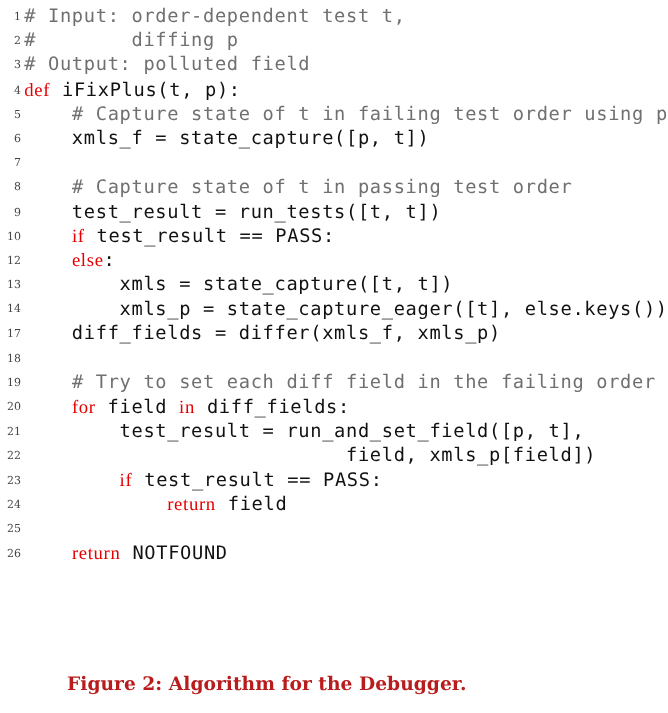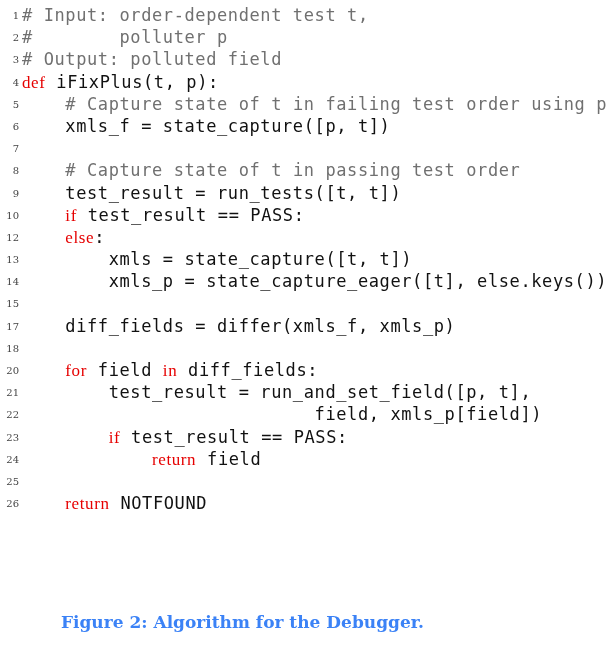--- a/index.html
+++ b/index.html
@@ -6,42 +6,42 @@
   body { width: 607px; height: 648px; position: relative; overflow: hidden; }
   .code { position: absolute; left: 0; top: 4px; width: 607px; }
   .line { position: relative; height: 22.2px; line-height: 22.2px; white-space: pre; }
   .ln { position: absolute; right: 588px; width: 22px; text-align: right;
         font-family: "DejaVu Serif", serif; font-size: 10px; color: #444; top: 1px; }
   .src { position: absolute; left: 22px; font-family: "DejaVu Sans Mono", monospace;
          font-size: 17px; letter-spacing: 0.6px; color: #111; }
   .cm { color: #707070; }
   .kw { color: #e60000; font-family: Liberation Serif, serif; }
   .caption { position: absolute; top: 612px; left: 0; width: 485px; text-align: center;
-             font-family: "DejaVu Serif", serif; font-weight: bold; font-size: 17px; color: #3b82f6; }
+             font-family: "DejaVu Serif", serif; font-weight: bold; font-size: 17px; color: #b91c1c; }
 </style>
 </head>
 <body>
 
 <div class="code" id="code">
     <div class="line"><span class="ln">1</span><span class="src"><span class="cm"># Input: order-dependent test t,</span></span></div>
-    <div class="line"><span class="ln">2</span><span class="src"><span class="cm">#        polluter p</span></span></div>
+    <div class="line"><span class="ln">2</span><span class="src"><span class="cm">#        diffing p</span></span></div>
     <div class="line"><span class="ln">3</span><span class="src"><span class="cm"># Output: polluted field</span></span></div>
     <div class="line"><span class="ln">4</span><span class="src"><span class="kw">def</span><span> iFixPlus(t, p):</span></span></div>
     <div class="line"><span class="ln">5</span><span class="src"><span>    </span><span class="cm"># Capture state of t in failing test order using p</span></span></div>
     <div class="line"><span class="ln">6</span><span class="src"><span>    xmls_f = state_capture([p, t])</span></span></div>
     <div class="line"><span class="ln">7</span><span class="src"></span></div>
     <div class="line"><span class="ln">8</span><span class="src"><span>    </span><span class="cm"># Capture state of t in passing test order</span></span></div>
     <div class="line"><span class="ln">9</span><span class="src"><span>    test_result = run_tests([t, t])</span></span></div>
     <div class="line"><span class="ln">10</span><span class="src"><span>    </span><span class="kw">if</span><span> test_result == PASS:</span></span></div>
     <div class="line"><span class="ln">12</span><span class="src"><span>    </span><span class="kw">else</span><span>:</span></span></div>
     <div class="line"><span class="ln">13</span><span class="src"><span>        xmls = state_capture([t, t])</span></span></div>
     <div class="line"><span class="ln">14</span><span class="src"><span>        xmls_p = state_capture_eager([t], else.keys())</span></span></div>
-    <div class="line"><span class="ln">15</span><span class="src"></span></div>
     <div class="line"><span class="ln">17</span><span class="src"><span>    diff_fields = differ(xmls_f, xmls_p)</span></span></div>
     <div class="line"><span class="ln">18</span><span class="src"></span></div>
+    <div class="line"><span class="ln">19</span><span class="src"><span>    </span><span class="cm"># Try to set each diff field in the failing order</span></span></div>
     <div class="line"><span class="ln">20</span><span class="src"><span>    </span><span class="kw">for</span><span> field </span><span class="kw">in</span><span> diff_fields:</span></span></div>
     <div class="line"><span class="ln">21</span><span class="src"><span>        test_result = run_and_set_field([p, t],</span></span></div>
     <div class="line"><span class="ln">22</span><span class="src"><span>                           field, xmls_p[field])</span></span></div>
     <div class="line"><span class="ln">23</span><span class="src"><span>        </span><span class="kw">if</span><span> test_result == PASS:</span></span></div>
     <div class="line"><span class="ln">24</span><span class="src"><span>            </span><span class="kw">return</span><span> field</span></span></div>
     <div class="line"><span class="ln">25</span><span class="src"></span></div>
     <div class="line"><span class="ln">26</span><span class="src"><span>    </span><span class="kw">return</span><span> NOTFOUND</span></span></div>
   </div>
 <div class="caption">Figure 2: Algorithm for the Debugger.</div>
 

